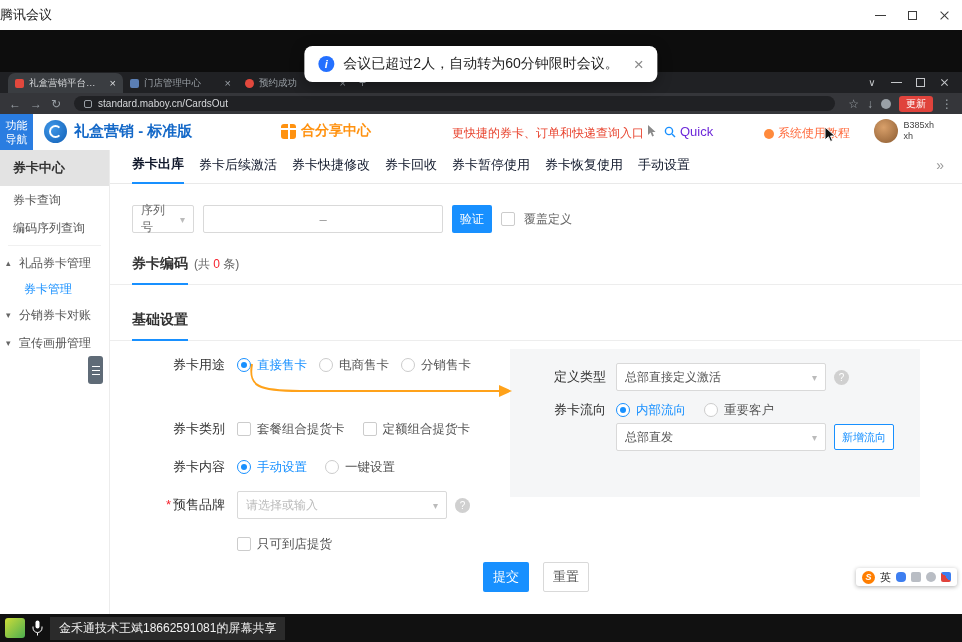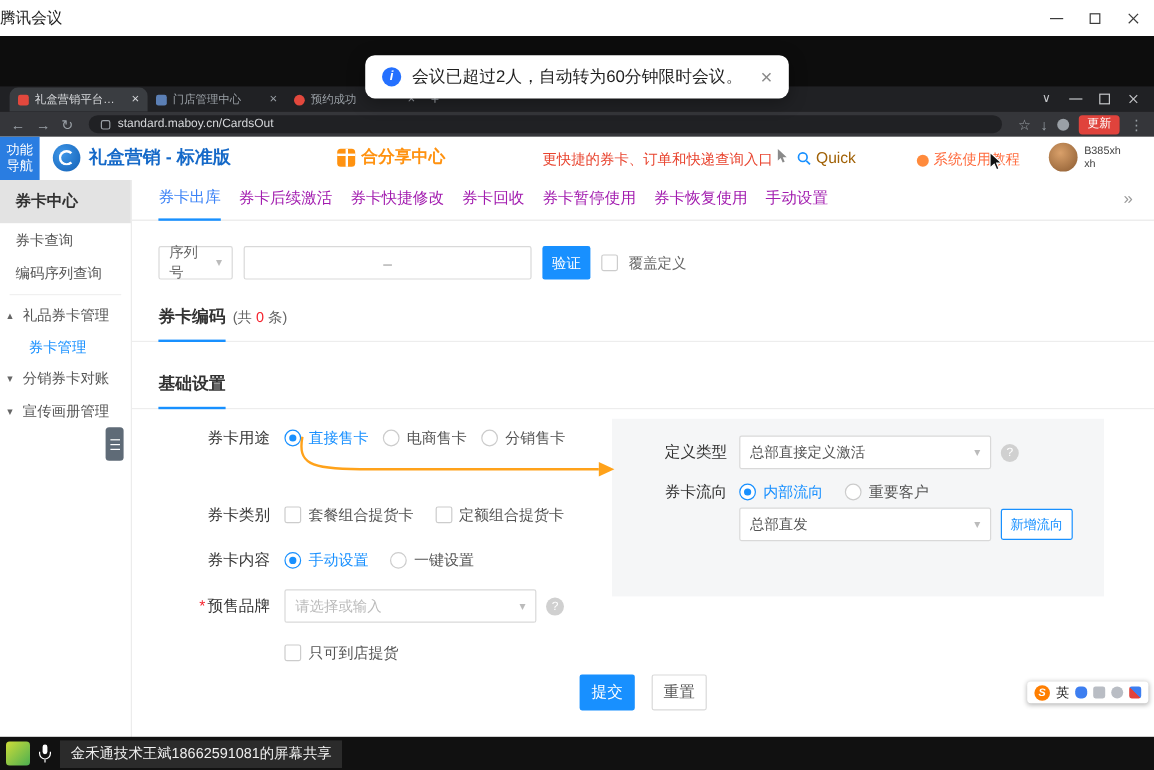--- a/index.html
+++ b/index.html
@@ -59,21 +59,21 @@
   .logo{position:absolute;left:44px;top:6px;display:flex;align-items:center;gap:7px}
   .logo-icon{width:23px;height:23px;border-radius:50%;background:radial-gradient(circle at 35% 35%,#3f97e8,#115fb5);position:relative;flex:none}
   .logo-icon::after{content:"";position:absolute;inset:5px;border:2px solid #fff;border-radius:50%;border-right-color:transparent}
   .logo-text{color:#1569c8;font-weight:bold;font-size:15px;white-space:nowrap}
   .share-center{position:absolute;left:281px;top:8px;display:flex;align-items:center;gap:5px;color:#ff9210;font-weight:bold;font-size:14px;white-space:nowrap}
   .gift-icon{width:15px;height:15px;background:#ff9210;border-radius:3px;position:relative;flex:none}
   .gift-icon::before{content:"";position:absolute;left:50%;top:0;bottom:0;width:2px;margin-left:-1px;background:#fff}
   .gift-icon::after{content:"";position:absolute;top:4px;left:0;right:0;height:2px;background:#fff}
   .quick-entry{position:absolute;left:452px;top:11px;font-size:12px;color:#e8432e;white-space:nowrap}
   .pointer-icon{position:absolute;left:648px;top:10px}
-  .quick{position:absolute;left:664px;top:10px;display:flex;align-items:center;gap:4px;color:#a16207;font-size:13px}
+  .quick{position:absolute;left:664px;top:10px;display:flex;align-items:center;gap:4px;color:#6d28d9;font-size:13px}
   .tutorial{position:absolute;right:112px;top:11px;display:flex;align-items:center;gap:4px;color:#ff6a3c;font-size:12px;white-space:nowrap}
   .bulb-icon{width:10px;height:10px;border-radius:50%;background:#ff8a3c;flex:none}
   .user{position:absolute;right:28px;top:5px;display:flex;align-items:center;gap:5px}
   .avatar{width:24px;height:24px;border-radius:50%;background:radial-gradient(circle at 40% 35%,#d9a06a,#8a5a30);flex:none}
   .user-text{font-size:9px;color:#444;line-height:11px}
 
   
   .sidebar{position:absolute;left:0;top:36px;width:110px;bottom:0;border-right:1px solid #ececec;background:#fff}
   .sidebar-title{height:36px;background:#e3e3e3;display:flex;align-items:center;padding-left:13px;font-size:13px;font-weight:bold;color:#333}
   .side-item{height:28px;display:flex;align-items:center;padding-left:13px;font-size:12px;color:#555;white-space:nowrap}
@@ -82,22 +82,22 @@
   .side-sub{padding-left:24px;height:24px}
   .side-item.active{color:#1890ff}
   .side-item.muted{color:#9a9a9a}
   .side-divider{height:1px;background:#f0f0f0;margin:3px 8px}
   .sidebar-toggle{position:absolute;right:6px;top:206px;width:15px;height:28px;background:#5f6b77;border-radius:3px;display:flex;flex-direction:column;justify-content:center;align-items:center;gap:3px}
   .sidebar-toggle i{display:block;width:8px;height:1px;background:#fff}
 
   
   .main{position:absolute;left:110px;top:36px;right:0;bottom:0}
   .main-tabs{height:34px;display:flex;align-items:flex-end;gap:15px;padding-left:22px;border-bottom:1px solid #e9e9e9;position:relative}
-  .mtab{font-size:13px;color:#a21caf;padding-bottom:9px;white-space:nowrap}
-  .mtab.active{color:#3b82f6;font-weight:normal;border-bottom:2px solid #1890ff;margin-bottom:-1px}
+  .mtab{font-size:13px;color:#0f172a;padding-bottom:9px;white-space:nowrap}
+  .mtab.active{color:#0f172a;font-weight:bold;border-bottom:2px solid #1890ff;margin-bottom:-1px}
   .main-collapse{position:absolute;right:18px;top:7px;color:#999;font-size:14px}
   .serial-row{display:flex;align-items:center;gap:9px;padding-left:22px;margin-top:21px;height:28px}
   .sel{height:28px;border:1px solid #d9d9d9;border-radius:2px;display:flex;align-items:center;justify-content:space-between;padding:0 8px;font-size:12px;color:#666;background:#fff}
   .sel .chev{color:#bbb;font-size:10px;margin-left:6px}
   .sel-serial{width:62px}
   .serial-input{width:240px;height:28px;border:1px solid #d9d9d9;border-radius:2px;text-align:center;font-size:13px;color:#333;outline:none}
   .serial-input::placeholder{color:#999}
   .btn-verify{width:40px;height:28px;background:#1890ff;color:#fff;border:none;border-radius:2px;font-size:12px}
   .checkbox{width:14px;height:14px;border:1px solid #ccc;border-radius:2px;background:#fff;flex:none}
   .lbl{font-size:12px;color:#666}

